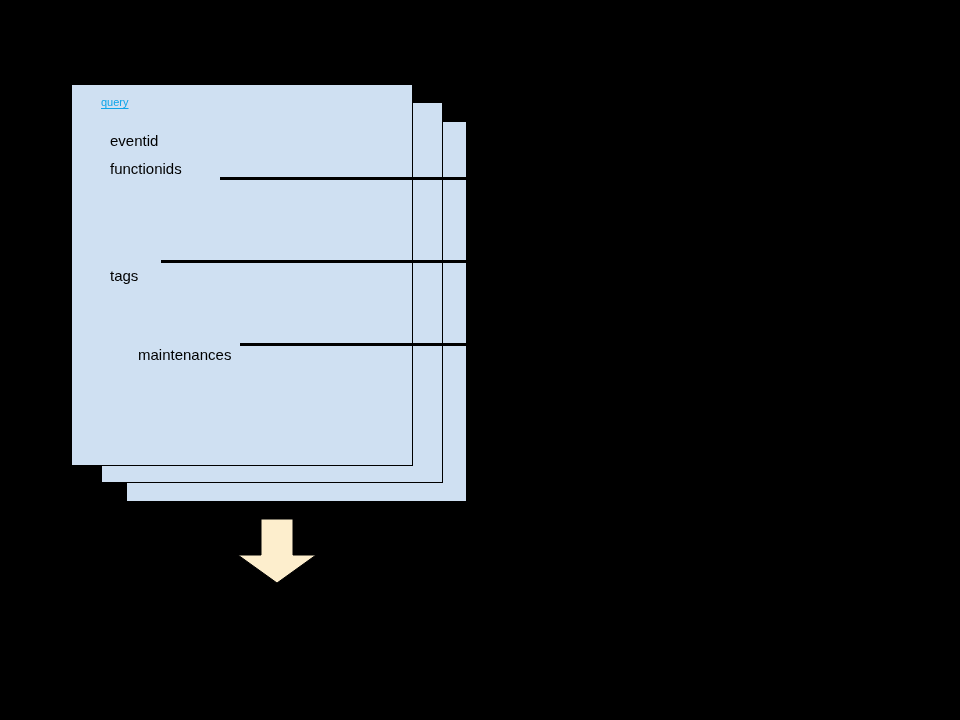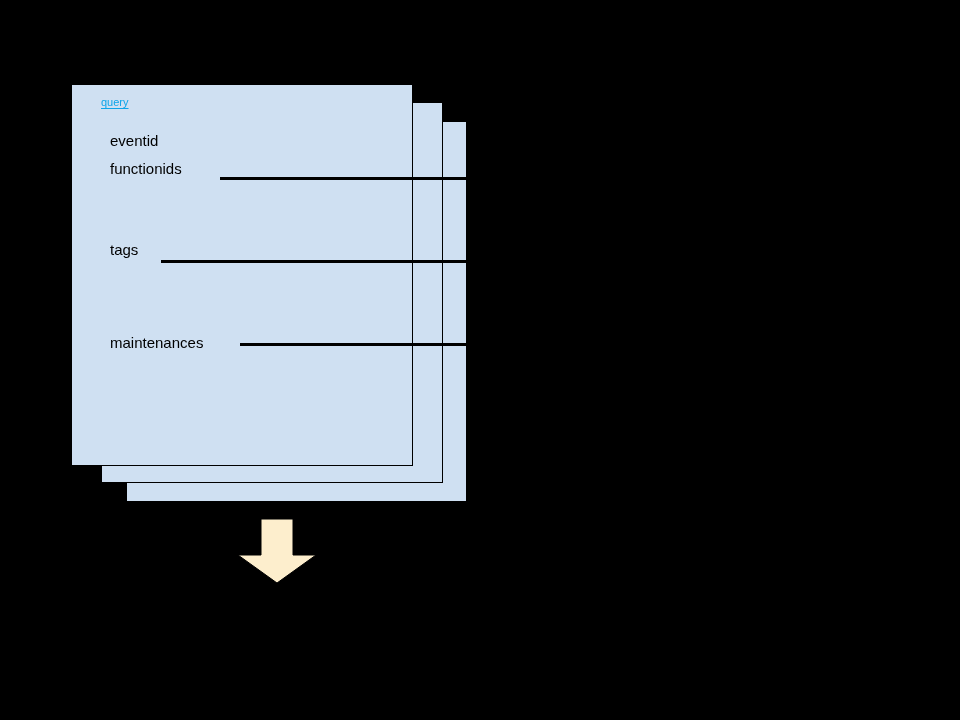--- a/index.html
+++ b/index.html
@@ -63,22 +63,22 @@
   }
   .field-label {
     position: absolute;
     left: 110px;
     font-size: 15px;
     color: #000000;
     white-space: nowrap;
   }
   .field-eventid     { top: 132px; }
   .field-functionids { top: 160px; }
-  .field-tags        { top: 241px; }
-  .field-maintenances{ top: 334px; }
+  .field-tags        { top: 267px; }
+  .field-maintenances{ top: 346px; margin-left: 28px; }
 
   
   .leader {
     position: absolute;
     height: 3px;
     background: #000000;
   }
   .leader-functionids  { left: 220px; top: 177px; width: 248px; }
   .leader-tags         { left: 161px; top: 260px; width: 307px; }
   .leader-maintenances { left: 240px; top: 343px; width: 228px; }

